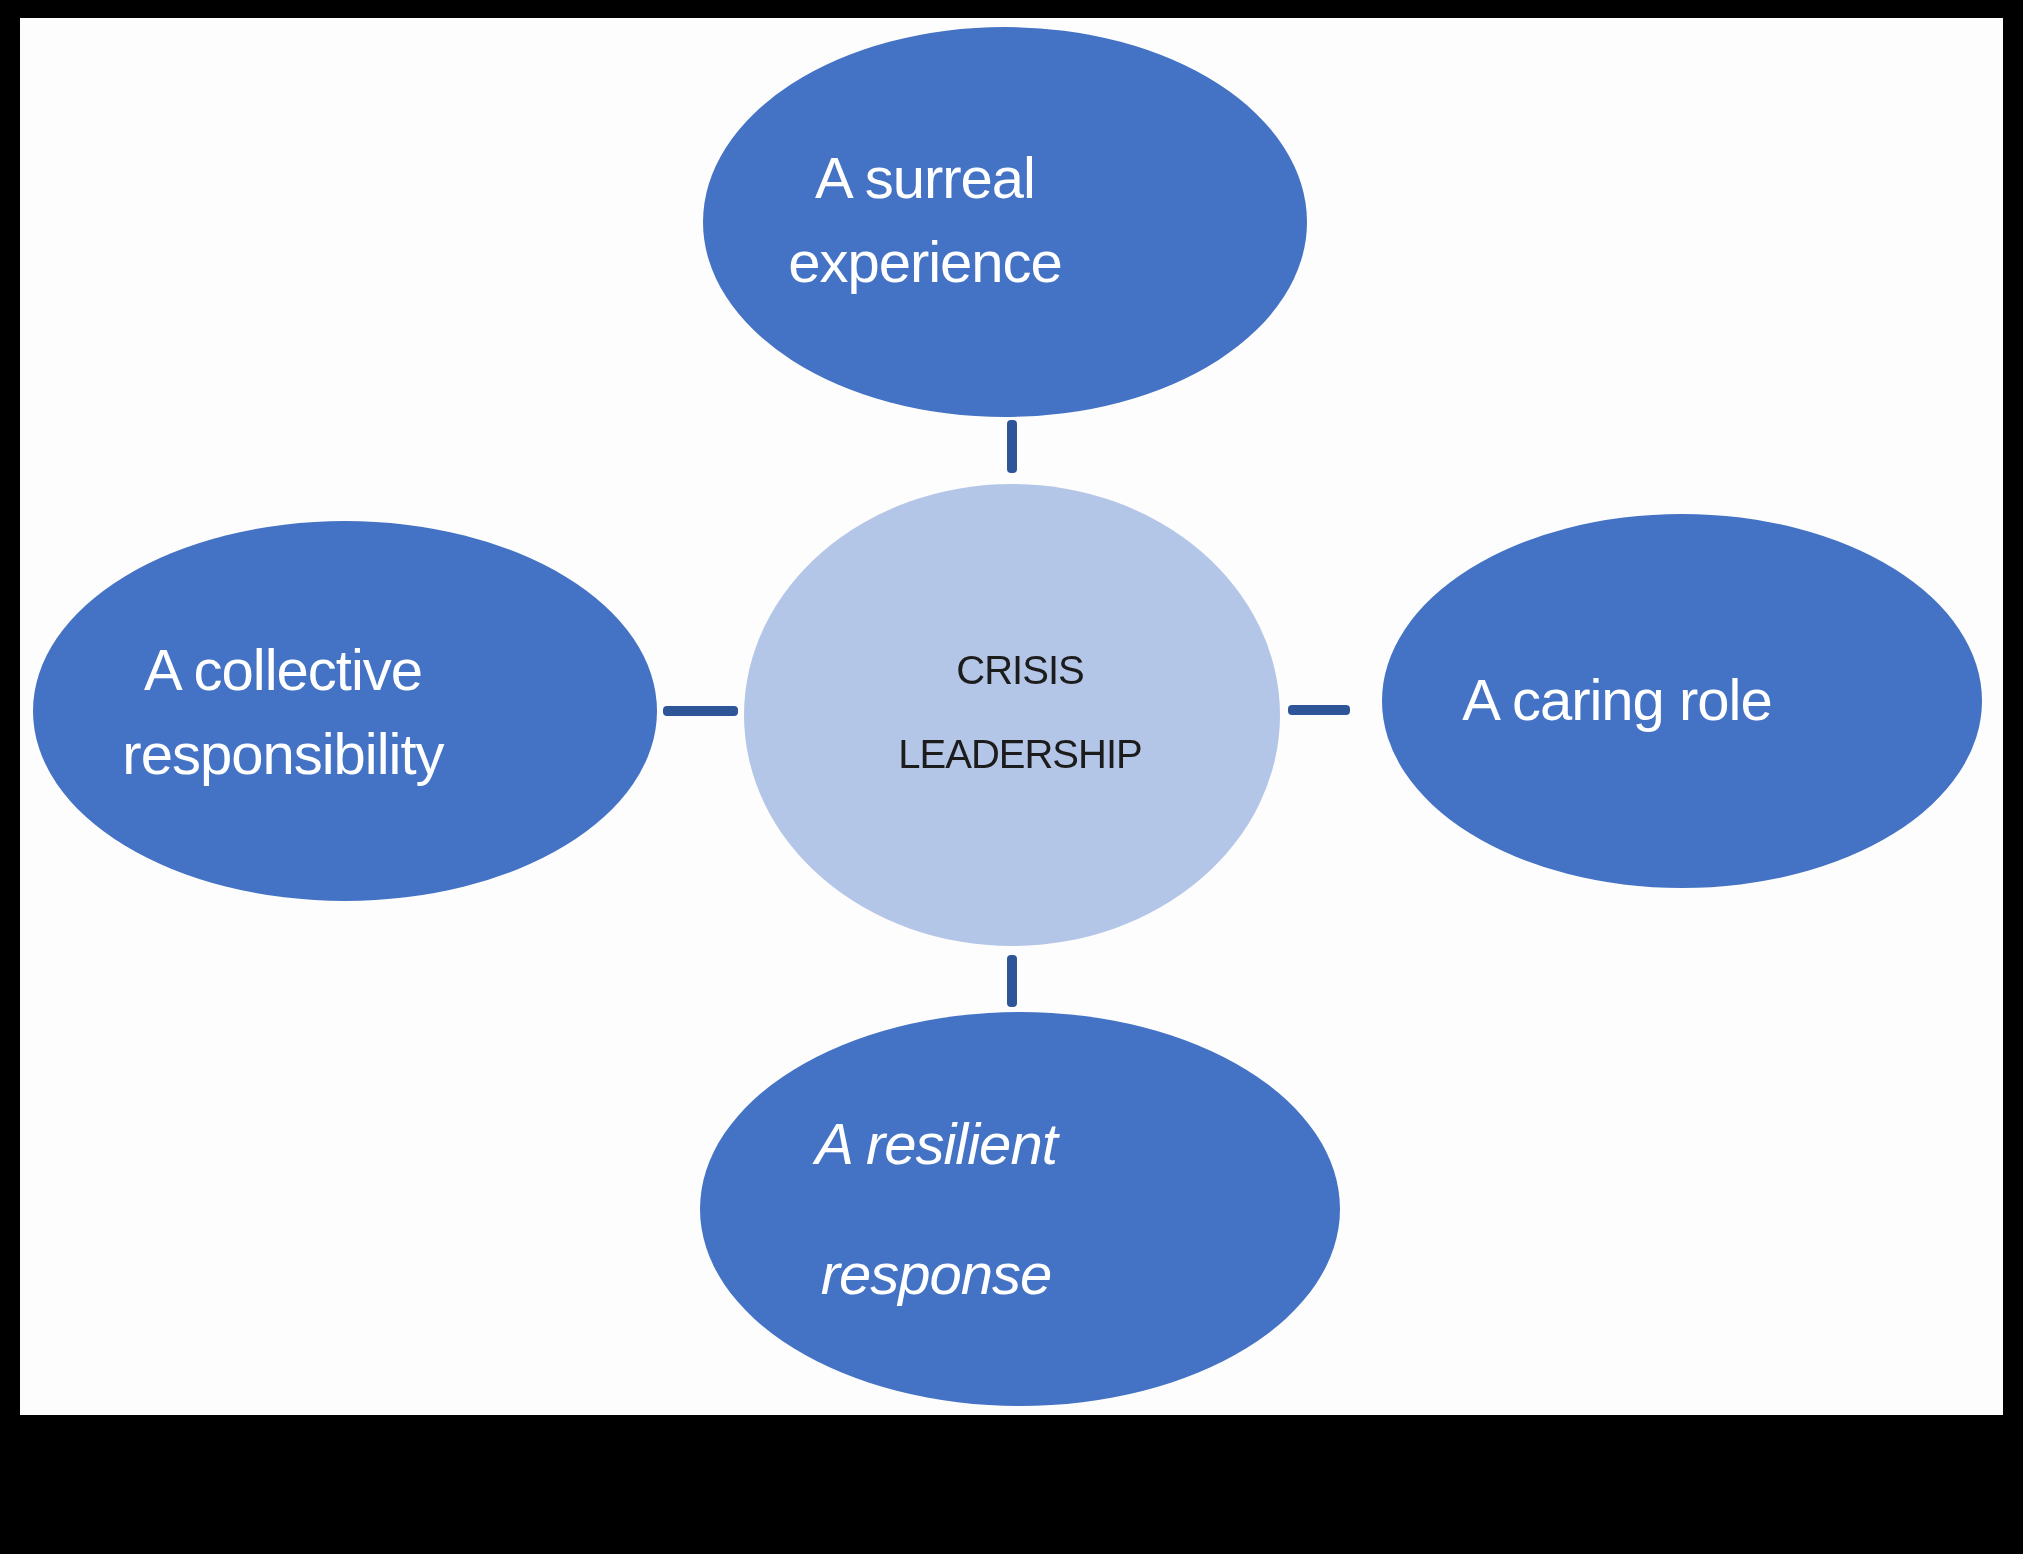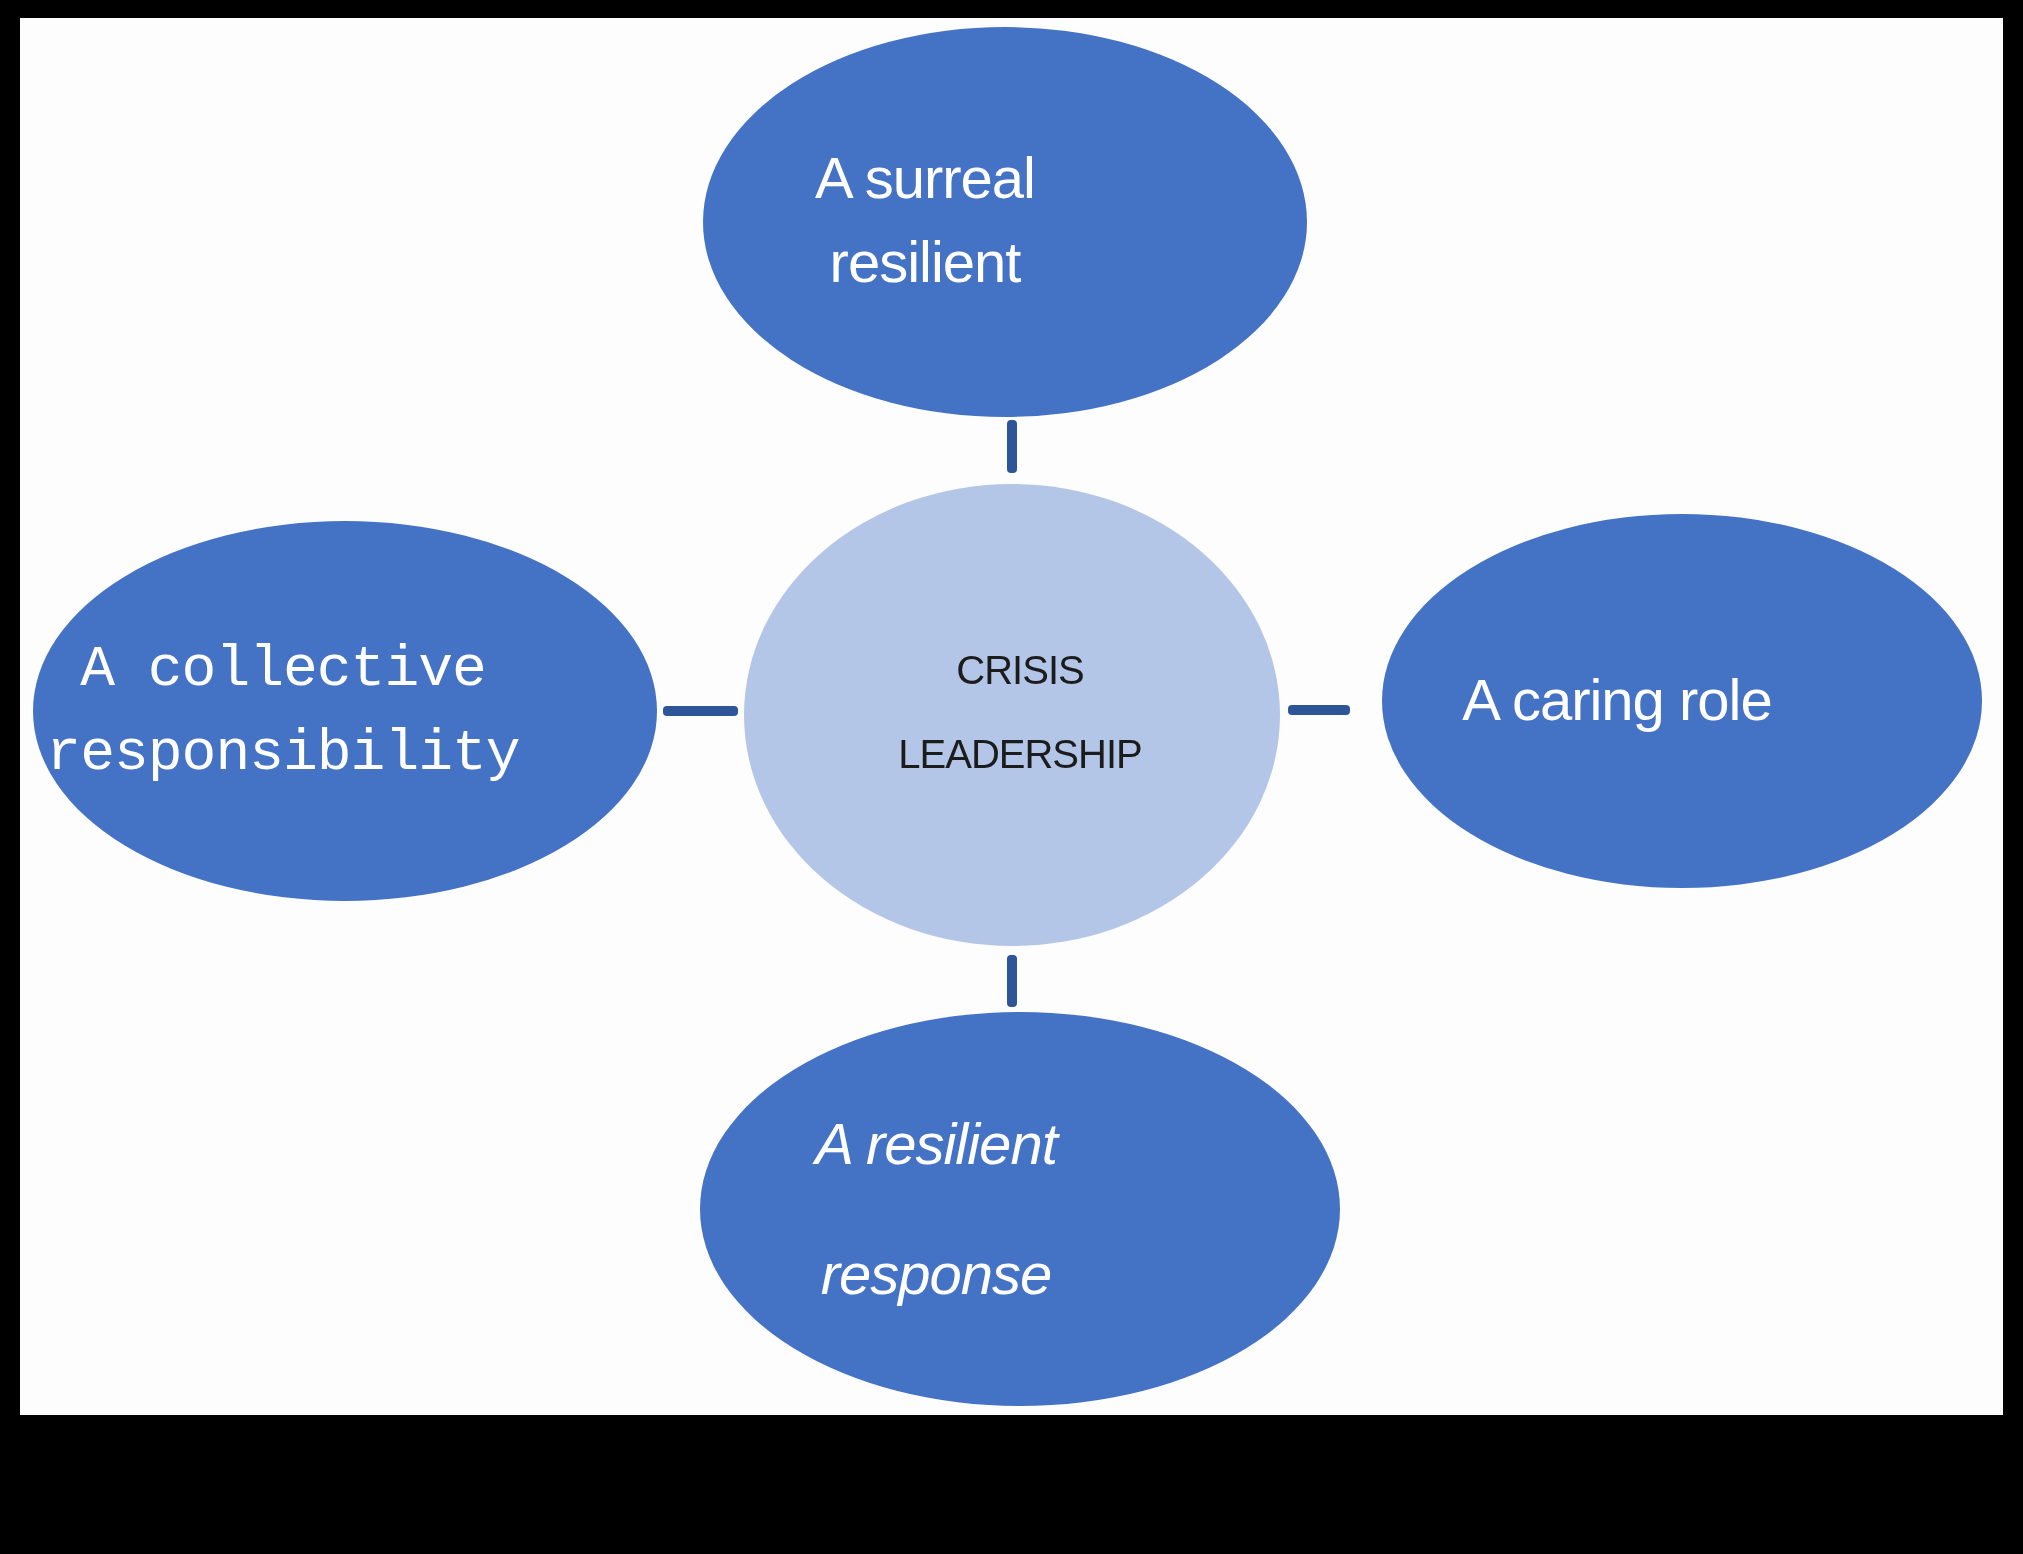--- a/index.html
+++ b/index.html
@@ -68,24 +68,24 @@
 
   <div class="ellipse" style="left:703px; top:27px; width:604px; height:390px;"></div>
   <div class="ellipse" style="left:33px; top:521px; width:624px; height:380px;"></div>
   <div class="ellipse" style="left:1382px; top:514px; width:600px; height:374px;"></div>
   <div class="ellipse" style="left:700px; top:1012px; width:640px; height:394px;"></div>
 
   <div class="ellipse center" style="left:744px; top:484px; width:536px; height:462px;"></div>
 
   <div class="label" style="left:925px; top:220px;">
     <div>A surreal</div>
-    <div>resilient</div>
+    <div>experience</div>
   </div>
 
-  <div class="label" style="left:283px; top:712px;font-family:Liberation Mono, monospace;">
+  <div class="label" style="left:283px; top:712px;">
     <div>A collective</div>
     <div>responsibility</div>
   </div>
 
   <div class="label" style="left:1617px; top:700px;">
     <div>A caring role</div>
   </div>
 
   <div class="label bottom-label" style="left:936px; top:1209px;font-style:italic;">
     <div>A resilient</div>

